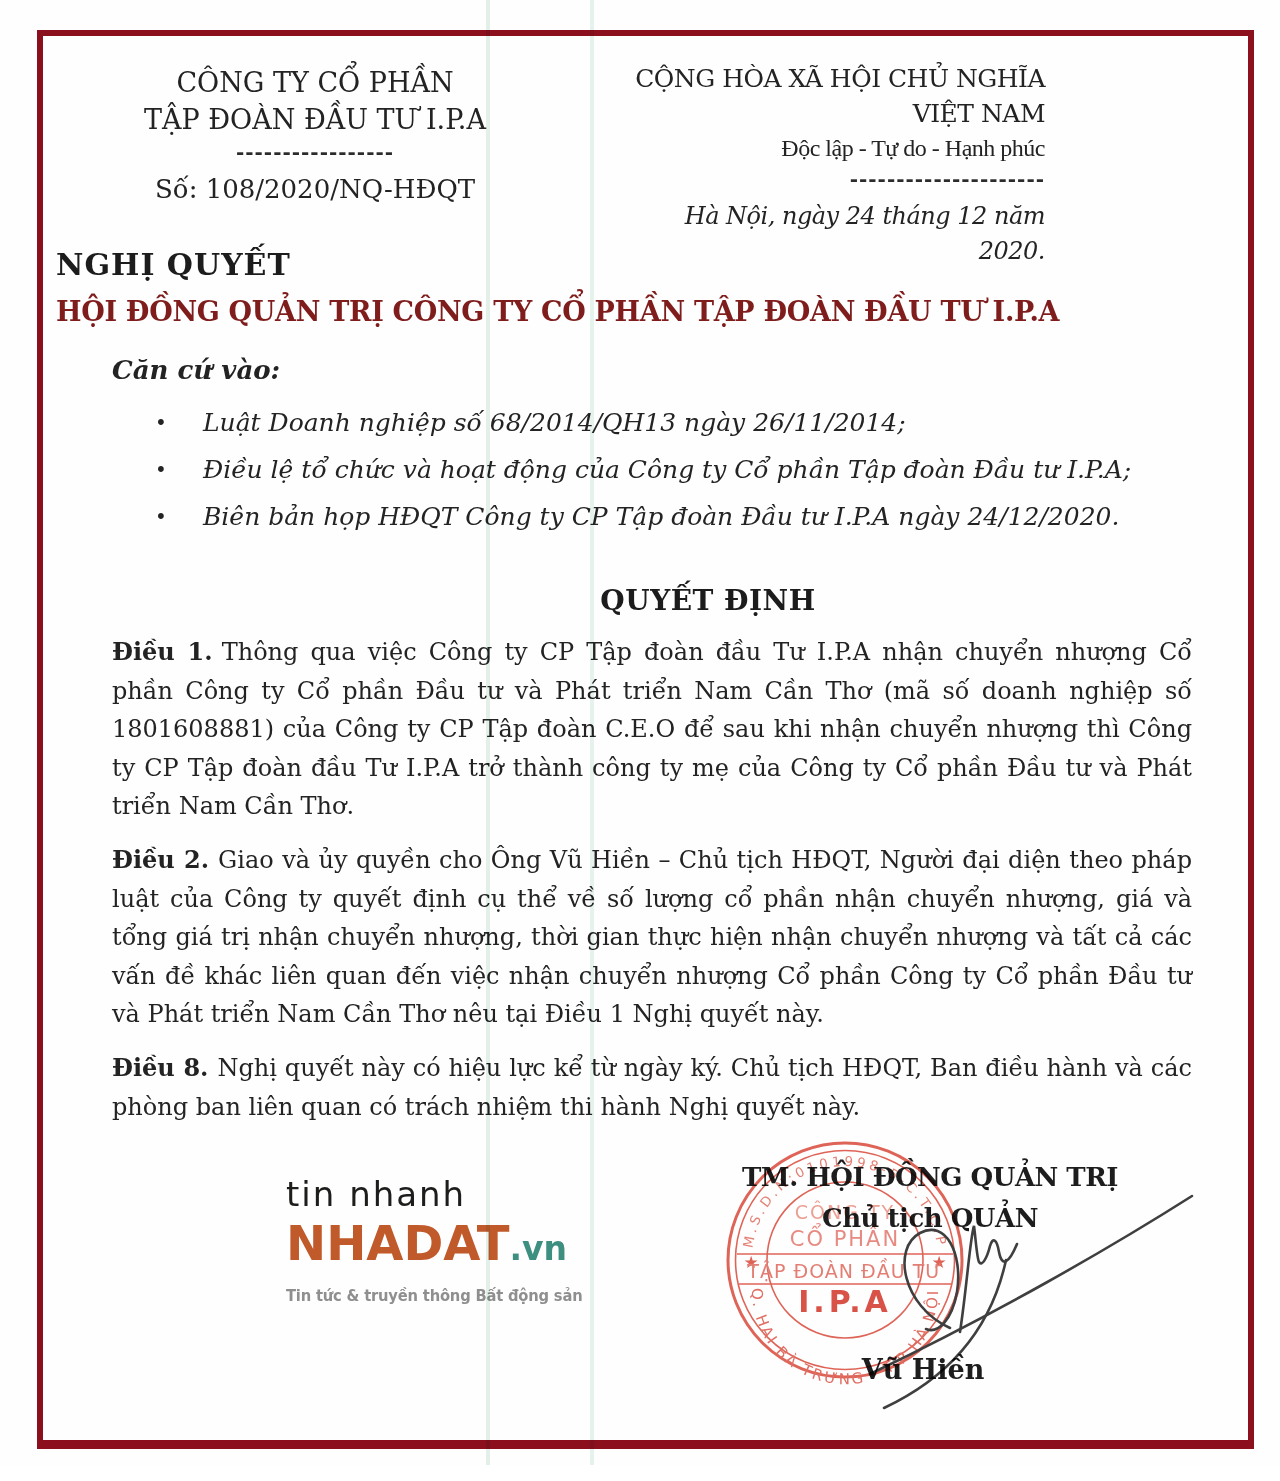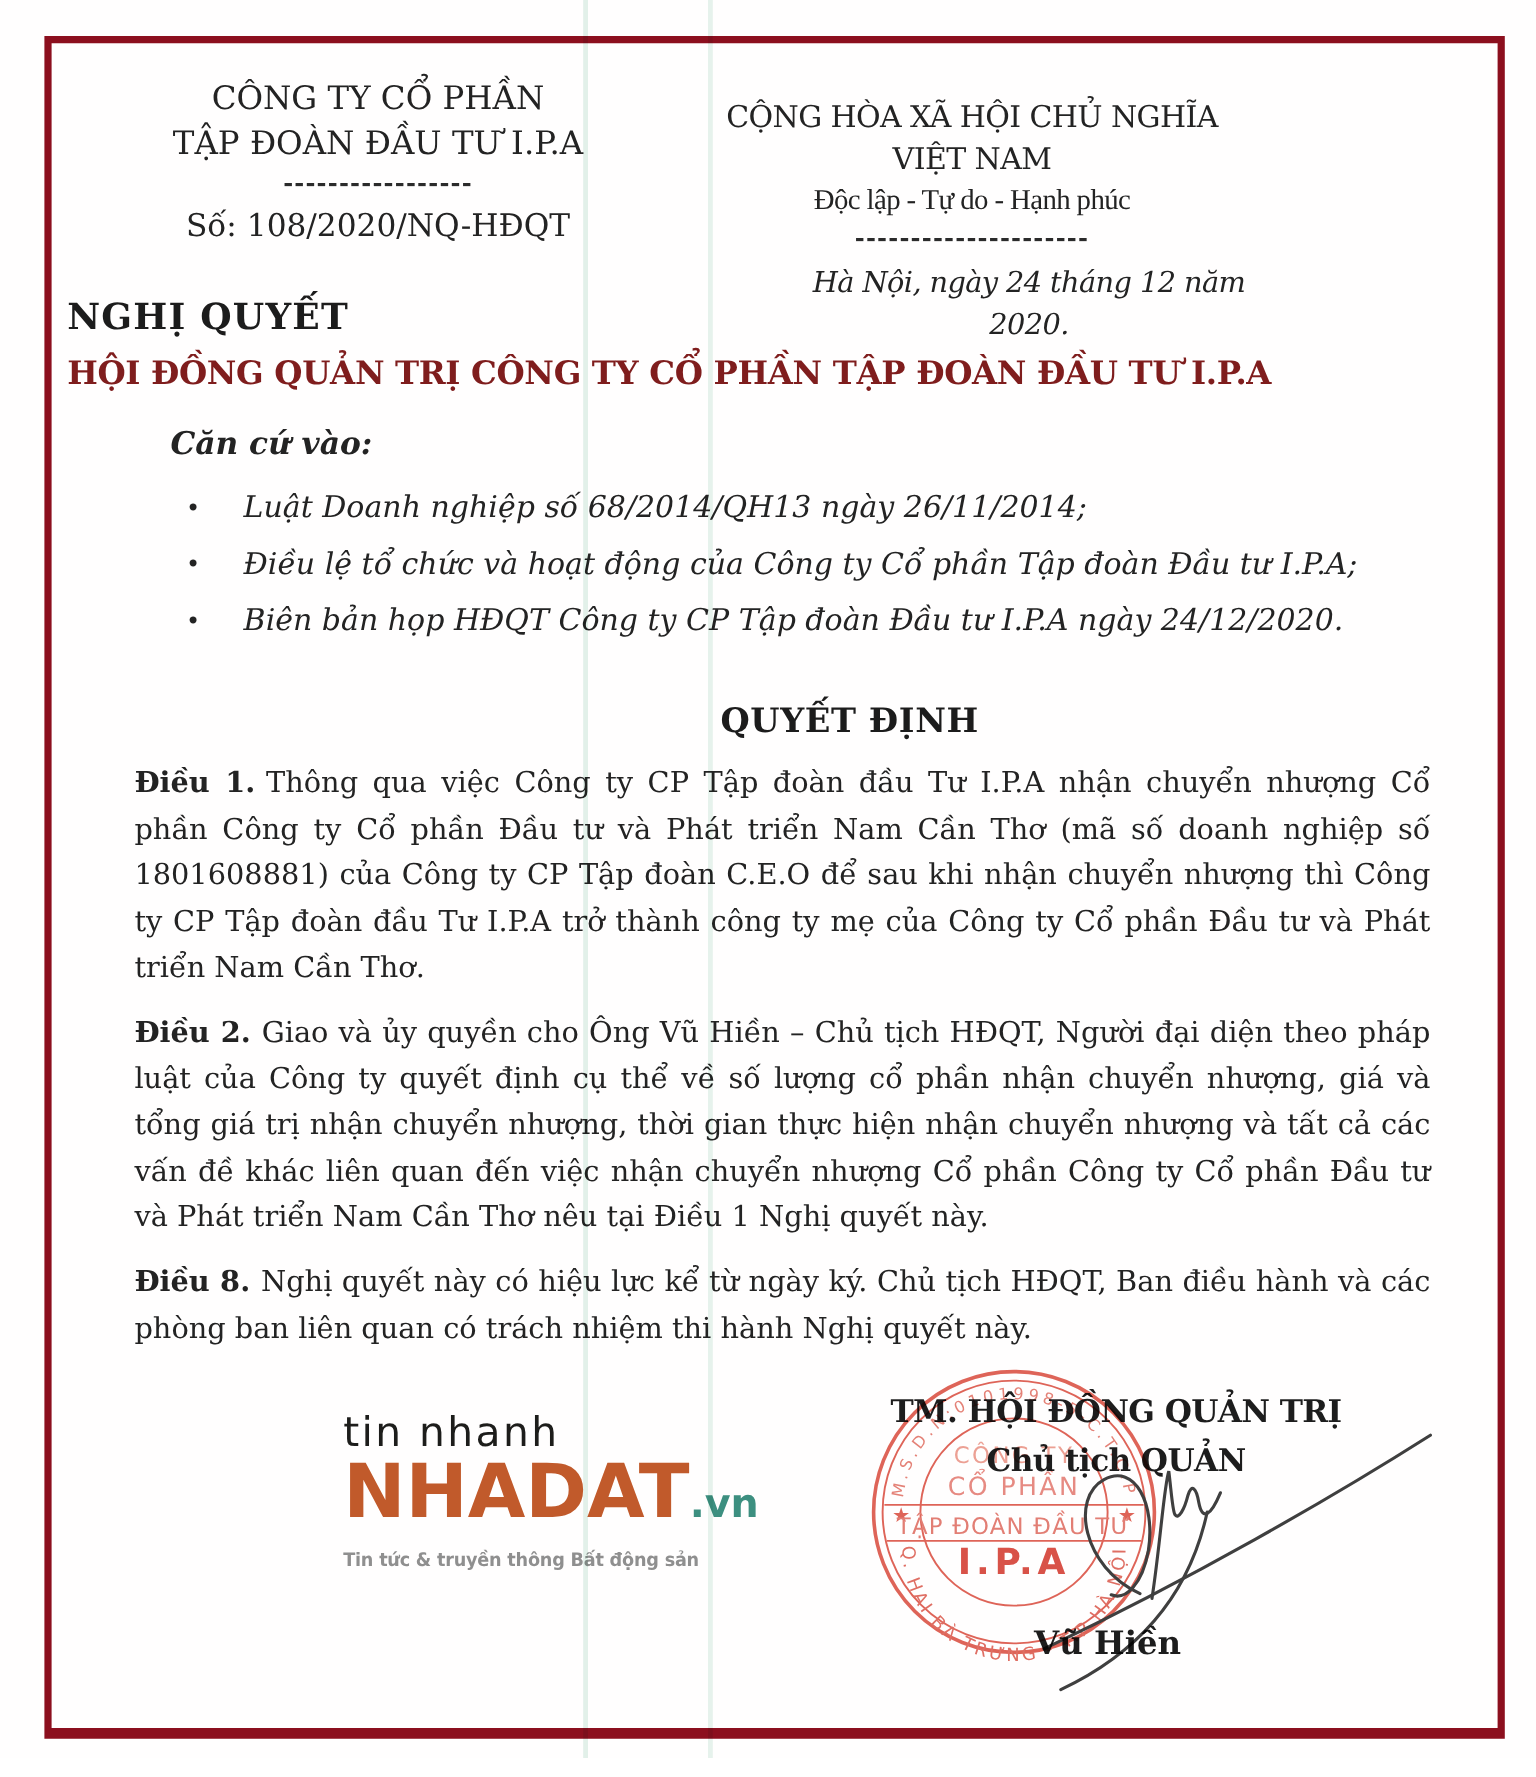--- a/index.html
+++ b/index.html
@@ -12,32 +12,32 @@
   .scanline{position:absolute;top:0;height:1481px;mix-blend-mode:multiply;pointer-events:none;}
   .scanline.l1{left:486px;width:4px;background:#e2f1ea;}
   .scanline.l2{left:590px;width:4px;background:#e6f3ed;}
 
   
   .issuer{position:absolute;left:115px;top:64px;width:400px;text-align:center;
           font-size:27px;line-height:37px;}
   .issuer .sep{font-weight:bold;letter-spacing:1px;font-size:20px;line-height:28px;color:#2b2b2b;}
   .issuer .docnum{font-size:26px;margin-top:5px;}
 
-  .republic{position:absolute;left:575px;top:80px;width:470px;text-align:center;
+  .republic{position:absolute;left:575px;top:61px;width:470px;text-align:right;
             font-size:25px;line-height:35px;letter-spacing:-0.5px;}
   .republic .motto{font-size:24px;font-family:Liberation Serif, serif;}
   .republic .sep{font-weight:bold;letter-spacing:1px;font-size:20px;line-height:26px;color:#2b2b2b;}
   .republic .dateline{font-style:italic;font-size:24px;margin-top:7px;margin-left:95px;}
 
   
   .title-block{position:absolute;left:56px;top:247px;width:1200px;text-align:left;}
   .title-main{font-size:30px;font-weight:bold;letter-spacing:1px;color:#1c1c1c;}
   .title-sub{font-size:27px;font-weight:bold;margin-top:14px;letter-spacing:-0.3px;color:#7f1d1d;}
 
-  .basis-label{position:absolute;left:112px;top:355px;font-size:26px;font-weight:bold;font-style:italic;margin-left:30px;}
+  .basis-label{position:absolute;left:112px;top:355px;font-size:26px;font-weight:bold;font-style:italic;}
 
   .basis-list{position:absolute;left:155px;top:407px;width:1000px;font-style:italic;font-size:25px;}
   .basis-item{display:flex;margin-bottom:15px;line-height:32px;}
   .basis-item .bullet{width:48px;font-style:normal;font-size:20px;line-height:32px;flex:0 0 48px;}
 
   .decision-heading{position:absolute;left:108px;top:584px;width:1200px;text-align:center;
                     font-size:28px;font-weight:bold;letter-spacing:0.5px;color:#1c1c1c;}
 
   .articles{position:absolute;left:112px;top:633px;width:1080px;
             font-size:24px;line-height:38.6px;text-align:justify;}
@@ -53,21 +53,21 @@
           font-size:27px;font-weight:bold;color:#1d1d1d;}
 
   .seal-sig{position:absolute;left:640px;top:1120px;width:600px;height:360px;
             mix-blend-mode:multiply;pointer-events:none;}
   .seal-text{font-family:"DejaVu Sans",sans-serif;}
 
   
   .wm{position:absolute;left:286px;top:1174px;font-family:"DejaVu Sans",sans-serif;}
   .wm-top{font-size:34px;letter-spacing:2px;color:#1d1d1b;}
   .wm-brandline{margin-top:3px;line-height:52px;white-space:nowrap;}
-  .wm-brand{font-size:62px;font-weight:bold;letter-spacing:0;}
+  .wm-brand{font-size:48px;font-weight:bold;letter-spacing:0;}
   .wm-tld{font-size:33px;font-weight:bold;}
   .wm-tagline{font-size:15.5px;font-weight:bold;color:#8f8f8f;margin-top:6px;
               letter-spacing:-0.2px;transform:scaleX(0.95);transform-origin:left;white-space:nowrap;}
 </style>
 </head>
 <body>
 
 <div class="page">
 
   <div class="frame"></div>

